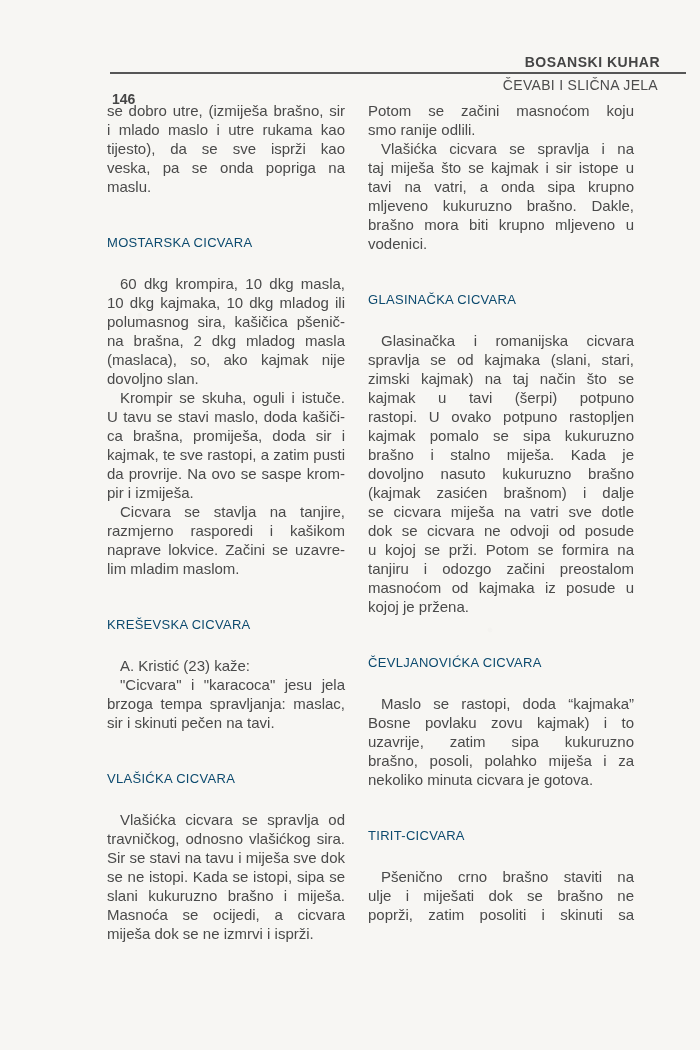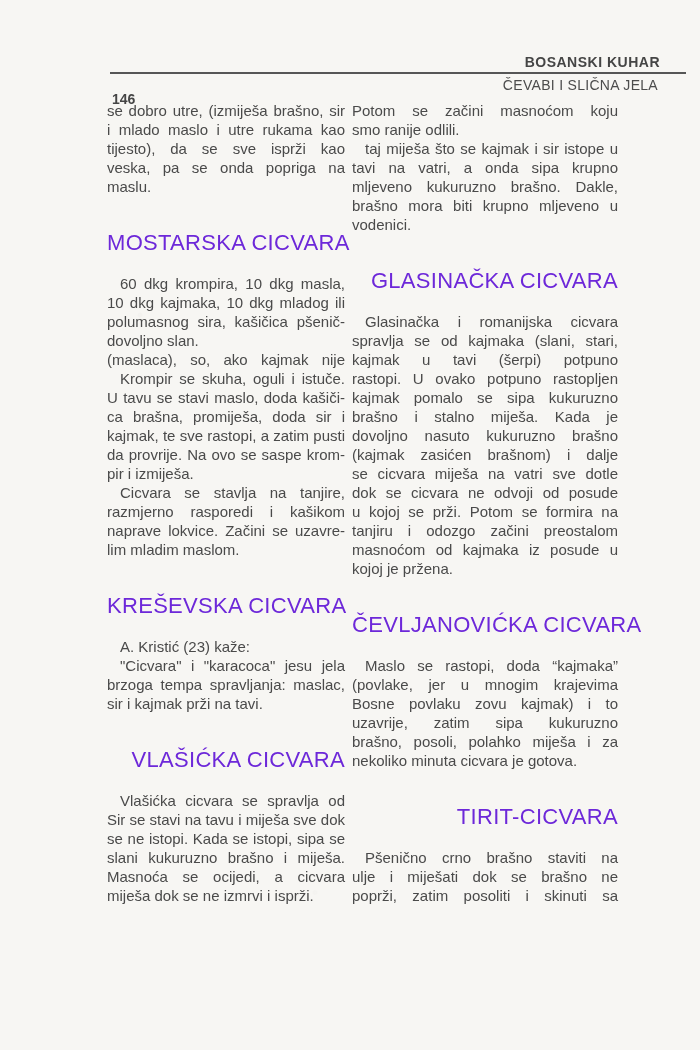--- a/index.html
+++ b/index.html
@@ -64,31 +64,30 @@
     color: #454545;
   }
 
   .col {
     position: absolute;
     top: 101px;
     font-size: 15px;
     line-height: 19px;
   }
   .col-left  { left: 107px; width: 238px; }
-  .col-right { left: 352px; width: 266px; }
+  .col-right { left: 368px; width: 266px; }
 
   .heading {
     margin-top: 36px;
     margin-bottom: 20px;
-    font-size: 22px;
+    font-size: 13px;
     line-height: 22px;
     letter-spacing: 0.3px;
-    color: #6d28d9;
+    color: #0c4a6e;
     white-space: nowrap;
-    text-align: right;
   }
   .para { margin: 0; }
   .line {
     text-align: justify;
     text-align-last: justify;
   }
   .line.last { text-align-last: left; }
   .para.jlast .line.last { text-align-last: justify; }
   .para.indent .line:first-child { text-indent: 13px; }
 </style>
@@ -107,22 +106,23 @@
         <div class="line">i mlado maslo i utre rukama kao</div>
         <div class="line">tijesto), da se sve isprži kao</div>
         <div class="line">veska, pa se onda popriga na</div>
         <div class="line last">maslu.</div>
       </div>
       <div class="heading">MOSTARSKA CICVARA</div>
       <div class="para indent">
         <div class="line">60 dkg krompira, 10 dkg masla,</div>
         <div class="line">10 dkg kajmaka, 10 dkg mladog ili</div>
         <div class="line">polumasnog sira, kašičica pšenič-</div>
+        <div class="line">na brašna, 2 dkg mladog masla</div>
+        <div class="line">(maslaca), so, ako kajmak nije</div>
         <div class="line last">dovoljno slan.</div>
-        <div class="line">(maslaca), so, ako kajmak nije</div>
       </div>
       <div class="para indent">
         <div class="line">Krompir se skuha, oguli i istuče.</div>
         <div class="line">U tavu se stavi maslo, doda kašiči-</div>
         <div class="line">ca brašna, promiješa, doda sir i</div>
         <div class="line">kajmak, te sve rastopi, a zatim pusti</div>
         <div class="line">da provrije. Na ovo se saspe krom-</div>
         <div class="line last">pir i izmiješa.</div>
       </div>
       <div class="para indent">
@@ -131,65 +131,67 @@
         <div class="line">naprave lokvice. Začini se uzavre-</div>
         <div class="line last">lim mladim maslom.</div>
       </div>
       <div class="heading">KREŠEVSKA CICVARA</div>
       <div class="para indent">
         <div class="line last">A. Kristić (23) kaže:</div>
       </div>
       <div class="para indent">
         <div class="line">"Cicvara" i "karacoca" jesu jela</div>
         <div class="line">brzoga tempa spravljanja: maslac,</div>
-        <div class="line last">sir i kajmak prži na tavi.</div>
+        <div class="line last">sir i skinuti pečen na tavi.</div>
       </div>
       <div class="heading">VLAŠIĆKA CICVARA</div>
       <div class="para indent">
         <div class="line">Vlašićka cicvara se spravlja od</div>
+        <div class="line">travničkog, odnosno vlašićkog sira.</div>
         <div class="line">Sir se stavi na tavu i miješa sve dok</div>
         <div class="line">se ne istopi. Kada se istopi, sipa se</div>
         <div class="line">slani kukuruzno brašno i miješa.</div>
         <div class="line">Masnoća se ocijedi, a cicvara</div>
         <div class="line last">miješa dok se ne izmrvi i isprži.</div>
       </div>
     </div>
   <div class="col col-right" id="col-right">
       <div class="para">
         <div class="line">Potom se začini masnoćom koju</div>
         <div class="line last">smo ranije odlili.</div>
       </div>
       <div class="para indent">
+        <div class="line">Vlašićka cicvara se spravlja i na</div>
         <div class="line">taj miješa što se kajmak i sir istope u</div>
         <div class="line">tavi na vatri, a onda sipa krupno</div>
         <div class="line">mljeveno kukuruzno brašno. Dakle,</div>
         <div class="line">brašno mora biti krupno mljeveno u</div>
         <div class="line last">vodenici.</div>
       </div>
       <div class="heading">GLASINAČKA CICVARA</div>
       <div class="para indent">
         <div class="line">Glasinačka i romanijska cicvara</div>
         <div class="line">spravlja se od kajmaka (slani, stari,</div>
+        <div class="line">zimski kajmak) na taj način što se</div>
         <div class="line">kajmak u tavi (šerpi) potpuno</div>
         <div class="line">rastopi. U ovako potpuno rastopljen</div>
         <div class="line">kajmak pomalo se sipa kukuruzno</div>
         <div class="line">brašno i stalno miješa. Kada je</div>
         <div class="line">dovoljno nasuto kukuruzno brašno</div>
         <div class="line">(kajmak zasićen brašnom) i dalje</div>
         <div class="line">se cicvara miješa na vatri sve dotle</div>
         <div class="line">dok se cicvara ne odvoji od posude</div>
         <div class="line">u kojoj se prži. Potom se formira na</div>
         <div class="line">tanjiru i odozgo začini preostalom</div>
         <div class="line">masnoćom od kajmaka iz posude u</div>
         <div class="line last">kojoj je pržena.</div>
       </div>
       <div class="heading">ČEVLJANOVIĆKA CICVARA</div>
       <div class="para indent">
         <div class="line">Maslo se rastopi, doda “kajmaka”</div>
-        <div class="line">(povlake, jer u mnogim krajevima</div>
         <div class="line">Bosne povlaku zovu kajmak) i to</div>
         <div class="line">uzavrije, zatim sipa kukuruzno</div>
         <div class="line">brašno, posoli, polahko miješa i za</div>
         <div class="line last">nekoliko minuta cicvara je gotova.</div>
       </div>
       <div class="heading">TIRIT-CICVARA</div>
       <div class="para indent jlast">
         <div class="line">Pšenično crno brašno staviti na</div>
         <div class="line">ulje i miješati dok se brašno ne</div>
         <div class="line last">poprži, zatim posoliti i skinuti sa</div>

